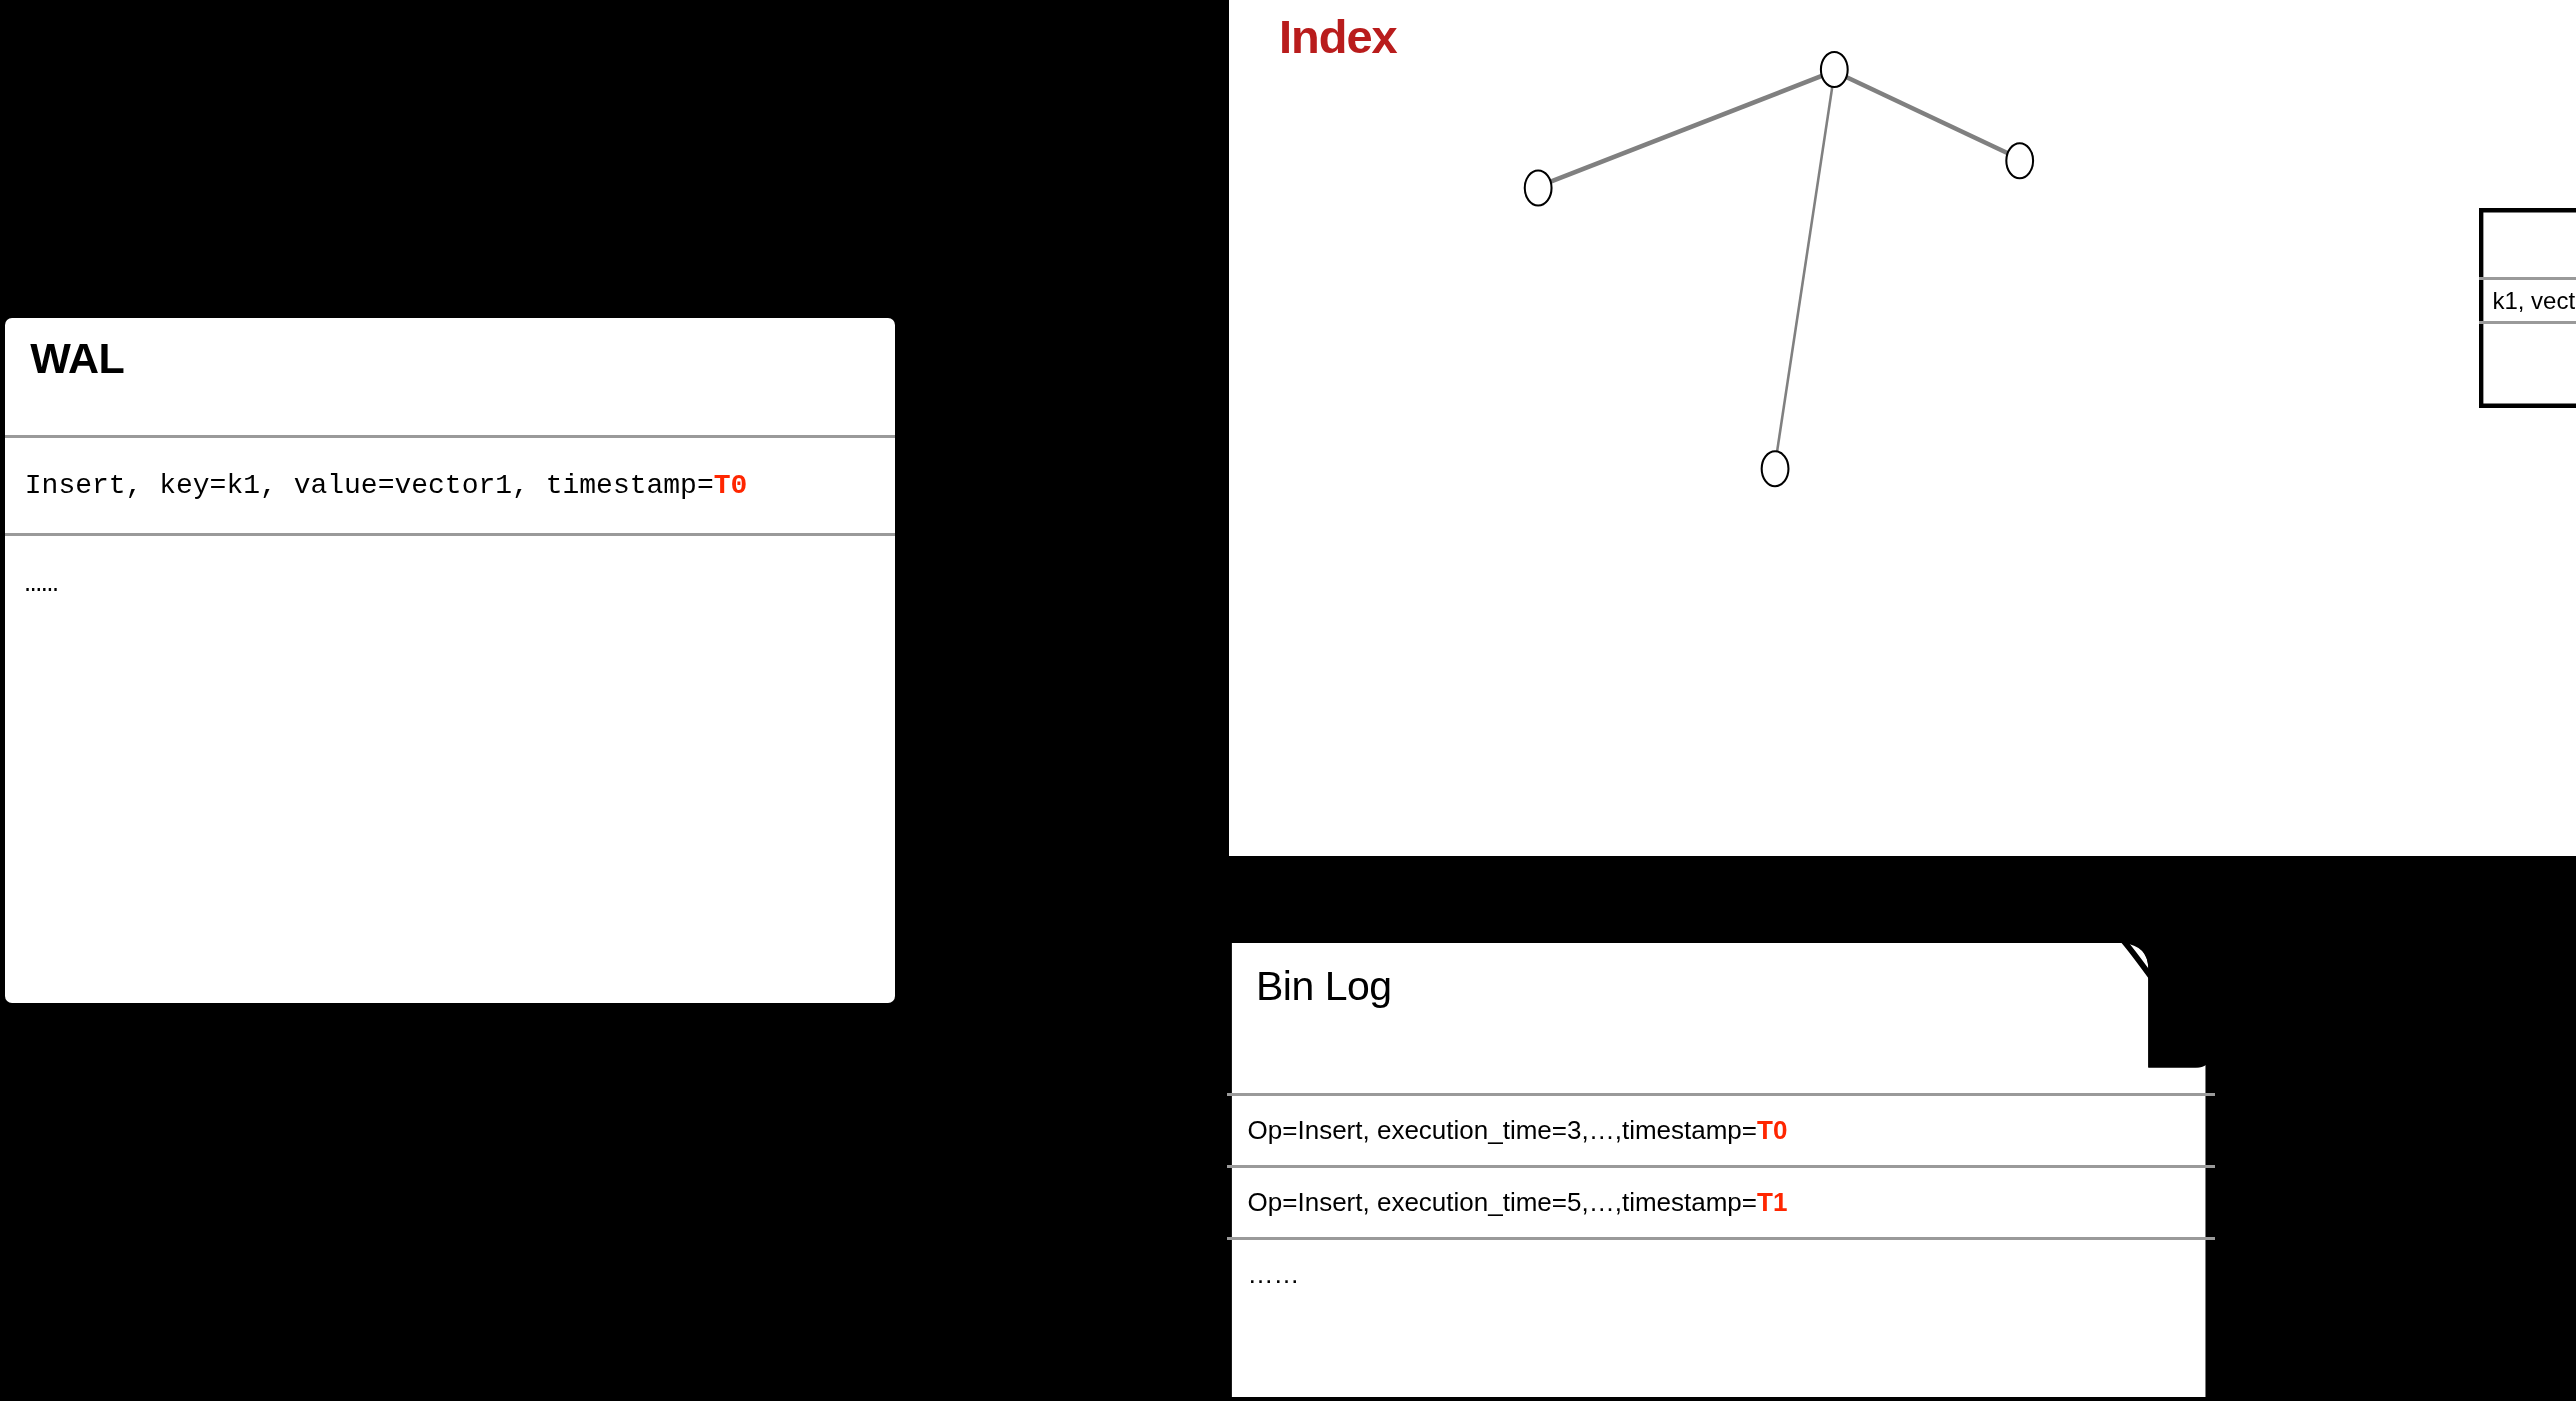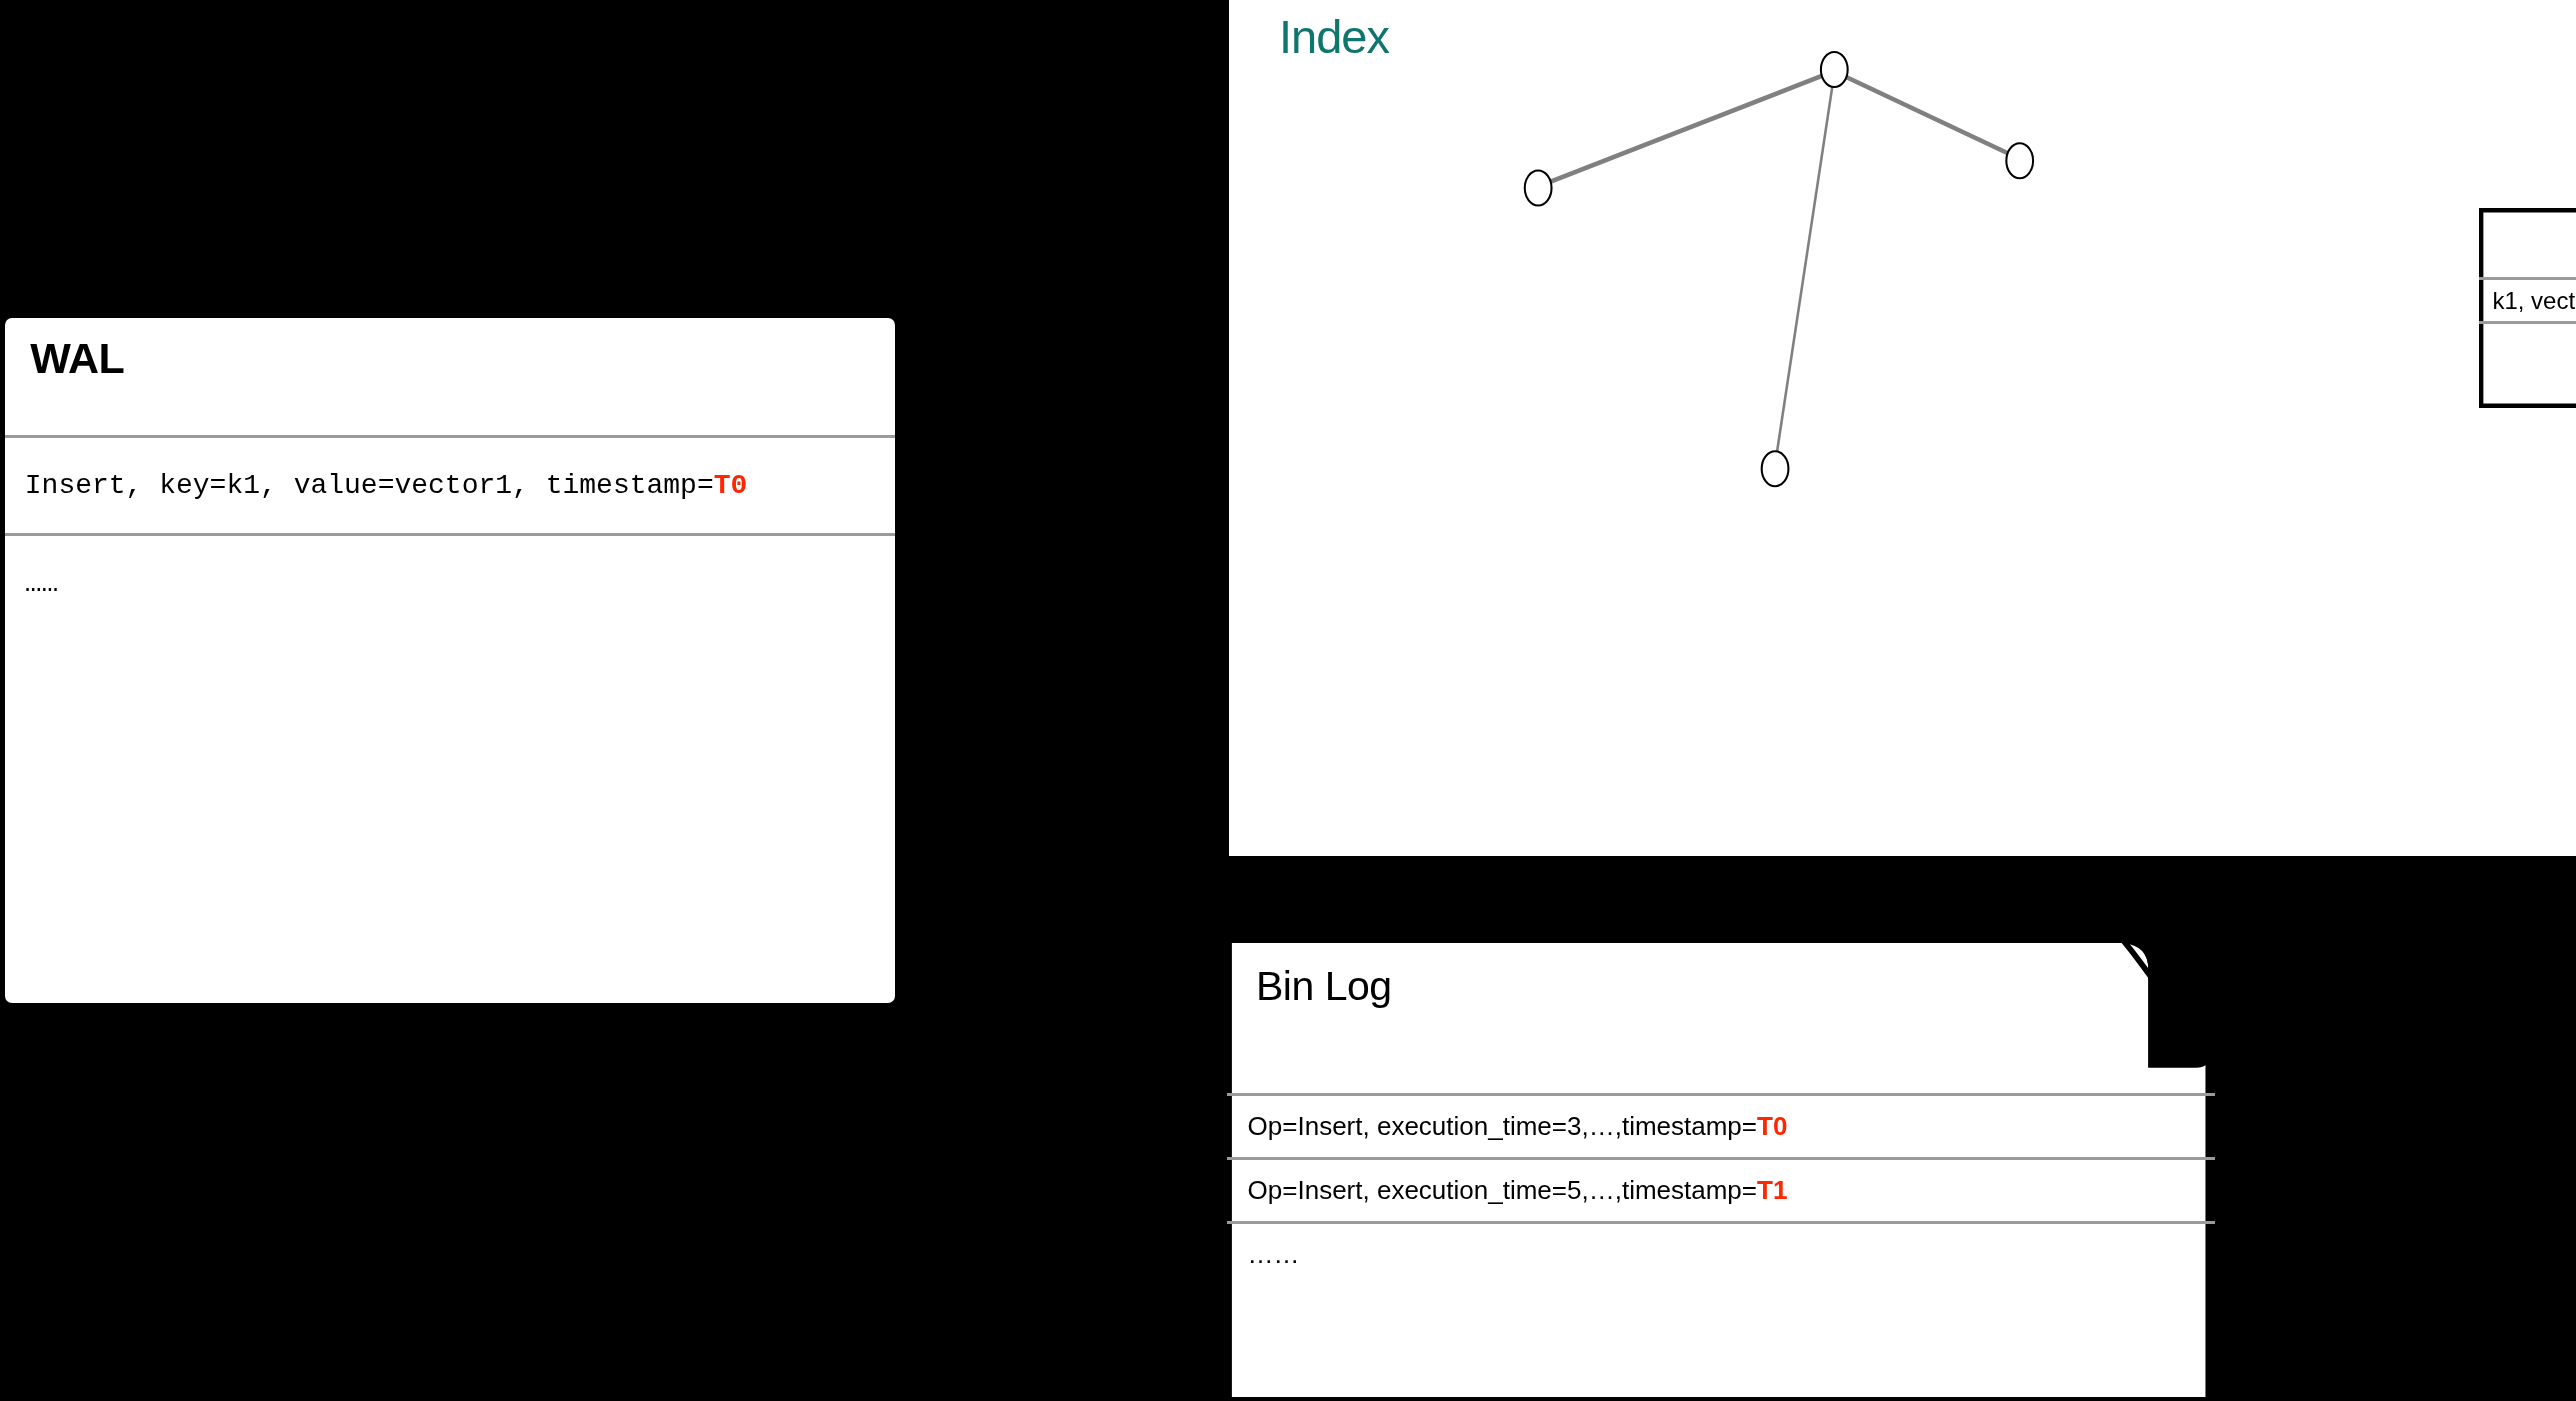--- a/index.html
+++ b/index.html
@@ -12,22 +12,22 @@
   #wal{left:5.2px;top:318px;width:890px;height:685px;border-radius:7px;}
   .wal-title{position:absolute;left:25px;top:18.5px;font-size:43px;font-weight:bold;
              letter-spacing:-0.5px;color:#000;line-height:1;}
   .wal-rows{position:absolute;left:0;top:117px;width:100%;}
   .wal-row{height:98px;border-top:3.6px solid #9a9a9a;display:flex;align-items:center;
            padding-left:19.6px;box-sizing:border-box;}
   .wal-row .txt{font-size:28px;color:#000;white-space:nowrap;font-family:Liberation Mono, monospace;}
 
   
   #index{left:1229px;top:0px;width:1584px;height:856px;}
-  .index-title{position:absolute;left:50px;top:13.4px;font-size:47px;font-weight:normal;
-               letter-spacing:-1px;color:#0f766e;line-height:1;}
+  .index-title{position:absolute;left:50px;top:13.4px;font-size:47px;font-weight:bold;
+               letter-spacing:-1px;color:#b91c1c;line-height:1;}
 
   
   #tree{position:absolute;left:0;top:0;width:1584px;height:856px;
         pointer-events:none;overflow:visible;}
 
   
   .doc{position:absolute;box-sizing:border-box;}
   .doc .svgwrap{position:absolute;inset:0;overflow:visible;}
   .doc-title{position:absolute;font-size:37px;font-weight:normal;letter-spacing:-0.5px;
              color:#000;line-height:1;z-index:4;}
@@ -41,21 +41,21 @@
 
   
   #seg-k1{left:1250px;top:208px;width:348px;height:200px;}
   #seg-k1 .rows{top:69px;}
   #seg-k1 .row{height:44px;}
   #seg-k1 .row .txt{font-size:24px;}
 
   #binlog{left:1227px;top:938px;width:988px;height:464px;}
   #binlog .doc-title{left:29px;top:28px;font-size:41px;}
   #binlog .rows{top:155px;}
-  #binlog .row{height:64px;}
+  #binlog .row{height:72px;}
   #binlog .row .txt{font-size:26px;}
   #binlog .row.lft{padding-left:20.6px;}
 </style>
 </head>
 <body>
 
 <div class="panel" id="wal">
   <div class="wal-title">WAL</div>
   <div class="wal-rows" id="wal-rows">
       <div class="wal-row">

